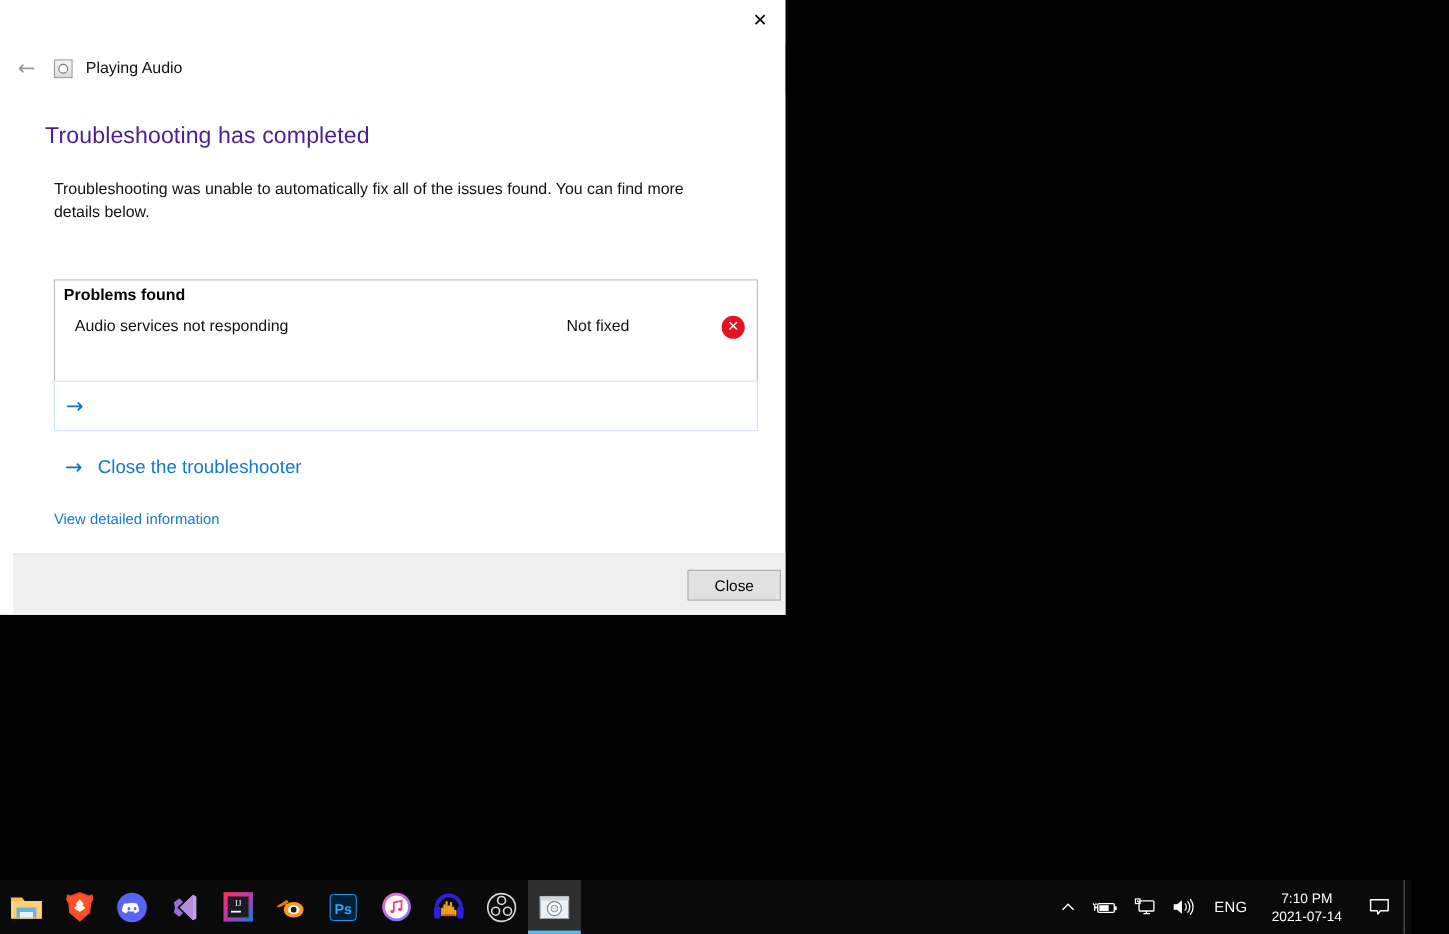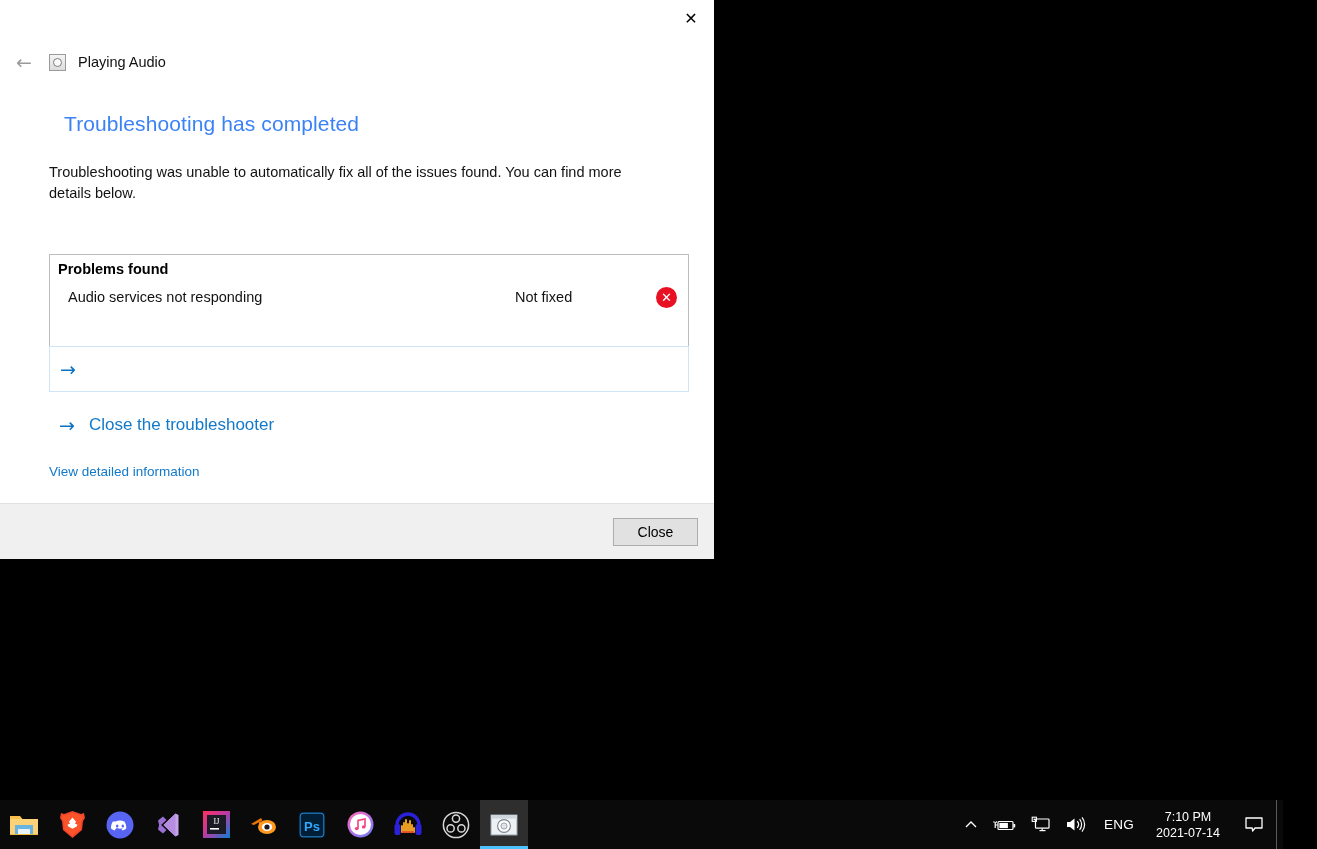--- a/index.html
+++ b/index.html
@@ -50,22 +50,22 @@
     width: 9px; height: 9px; border: 1px solid #7b7b7b;
     border-radius: 50%; background: #fafafa;
   }
   #wiz-title {
     margin-left: 12px; font-size: 14.5px; color: #111;
   }
 
   #content { position: absolute; left: 0; top: 86px; width: 714px; height: 417px; background:#fff; }
 
   #page-heading {
-    position: absolute; left: 64px; top: 26px;
-    font-size: 21px; color: #3b82f6; font-weight: 400; letter-spacing: .1px;
+    position: absolute; left: 41px; top: 26px;
+    font-size: 21px; color: #4c1d95; font-weight: 400; letter-spacing: .1px;
   }
   #page-desc {
     position: absolute; left: 49px; top: 76px; width: 600px;
     font-size: 14.5px; color: #121212; line-height: 21px;
   }
 
   #problems-box {
     position: absolute; left: 49px; top: 128px;
     width: 640px; height: 124px;
     border: 1px solid #bcbcbc; background: #fff; margin-top: 40px;
@@ -103,21 +103,21 @@
   }
   #action-1 { top: 260px; }
   #action-2 { top: 316px; }
 
   #detail-link {
     position: absolute; left: 49px; top: 378px;
     font-size: 13.5px; color: #1379c9; cursor: default;
   }
 
   #footer {
-    position: absolute; left: 0; top: 503px; width: 714px; height: 56px;
+    position: absolute; left: 12px; top: 503px; width: 714px; height: 56px;
     background: #f0f0f0; border-top: 1px solid #e2e2e2;
   }
   #close-button {
     position: absolute; right: 16px; top: 14px;
     width: 85px; height: 28px;
     background: #e1e1e1; border: 1px solid #adadad;
     font-family: "Liberation Sans", sans-serif; font-size: 14px; color: #000;
     display: flex; align-items: center; justify-content: center;
     cursor: default;
   }

